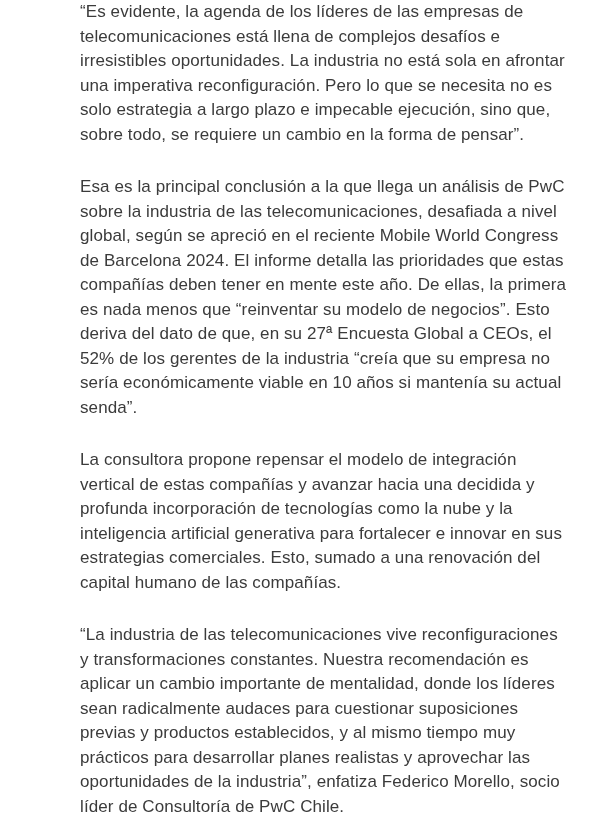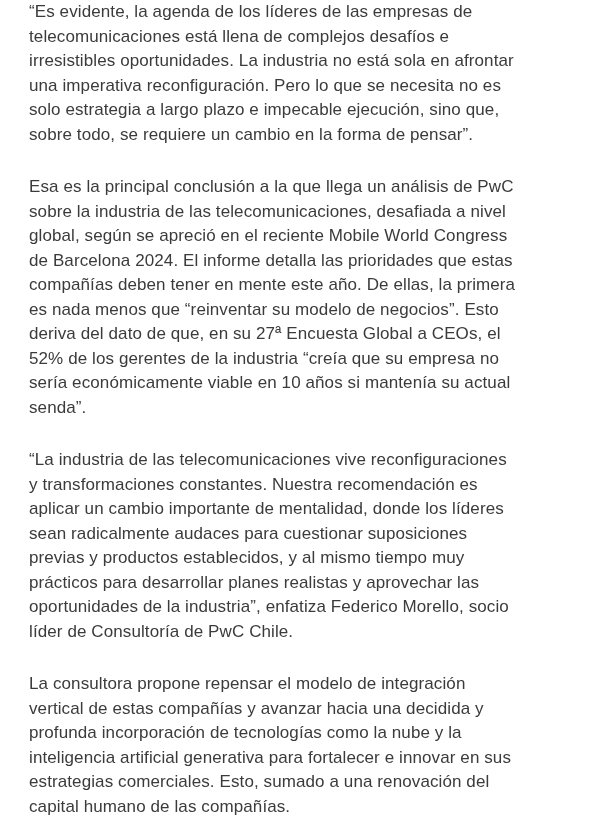--- a/index.html
+++ b/index.html
@@ -8,21 +8,21 @@
     background: #ffffff;
   }
   body {
     width: 610px;
     height: 823px;
     overflow: hidden;
   }
   .article-body {
     box-sizing: border-box;
     width: 610px;
-    padding: 0 34px 0 29px;
+    padding: 0 34px 0 80px;
     font-family: "Liberation Sans", sans-serif;
     font-size: 17px;
     line-height: 24.5px;
     letter-spacing: 0.1px;
     color: #3b3b3b;
   }
   .article-body p {
     margin: 0 0 28px 0;
     white-space: pre-line; 
   }
@@ -40,27 +40,27 @@
   <p>Esa es la principal conclusión a la que llega un análisis de PwC
 sobre la industria de las telecomunicaciones, desafiada a nivel
 global, según se apreció en el reciente Mobile World Congress
 de Barcelona 2024. El informe detalla las prioridades que estas
 compañías deben tener en mente este año. De ellas, la primera
 es nada menos que “reinventar su modelo de negocios”. Esto
 deriva del dato de que, en su 27ª Encuesta Global a CEOs, el
 52% de los gerentes de la industria “creía que su empresa no
 sería económicamente viable en 10 años si mantenía su actual
 senda”.</p>
+  <p>La consultora propone repensar el modelo de integración
+vertical de estas compañías y avanzar hacia una decidida y
+profunda incorporación de tecnologías como la nube y la
+inteligencia artificial generativa para fortalecer e innovar en sus
+estrategias comerciales. Esto, sumado a una renovación del
+capital humano de las compañías.</p>
   <p>“La industria de las telecomunicaciones vive reconfiguraciones
 y transformaciones constantes. Nuestra recomendación es
 aplicar un cambio importante de mentalidad, donde los líderes
 sean radicalmente audaces para cuestionar suposiciones
 previas y productos establecidos, y al mismo tiempo muy
 prácticos para desarrollar planes realistas y aprovechar las
 oportunidades de la industria”, enfatiza Federico Morello, socio
 líder de Consultoría de PwC Chile.</p>
-  <p>La consultora propone repensar el modelo de integración
-vertical de estas compañías y avanzar hacia una decidida y
-profunda incorporación de tecnologías como la nube y la
-inteligencia artificial generativa para fortalecer e innovar en sus
-estrategias comerciales. Esto, sumado a una renovación del
-capital humano de las compañías.</p>
 </div>
 
 </body></html>

